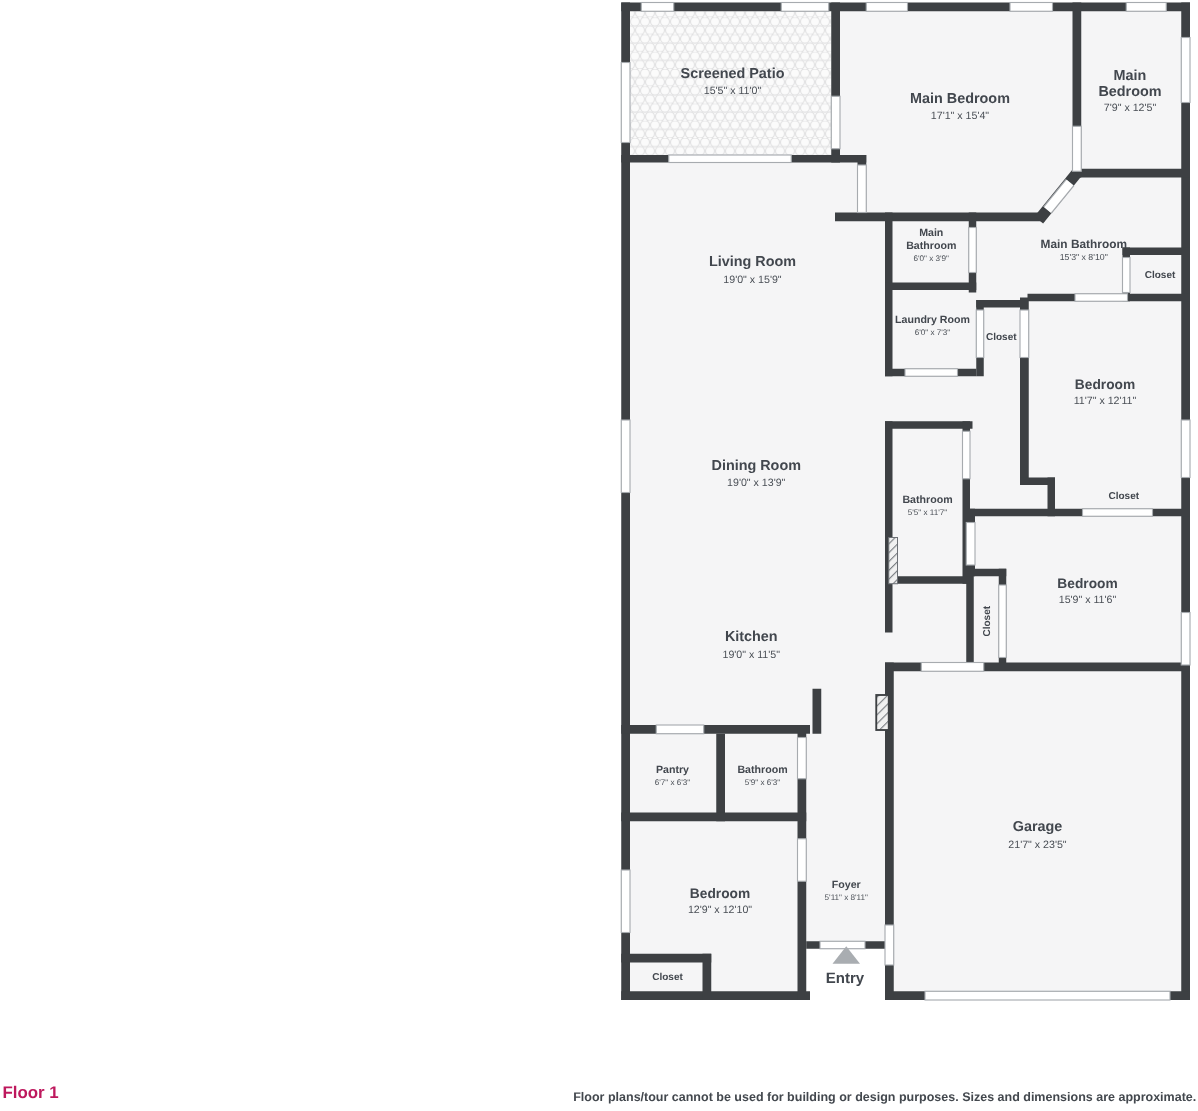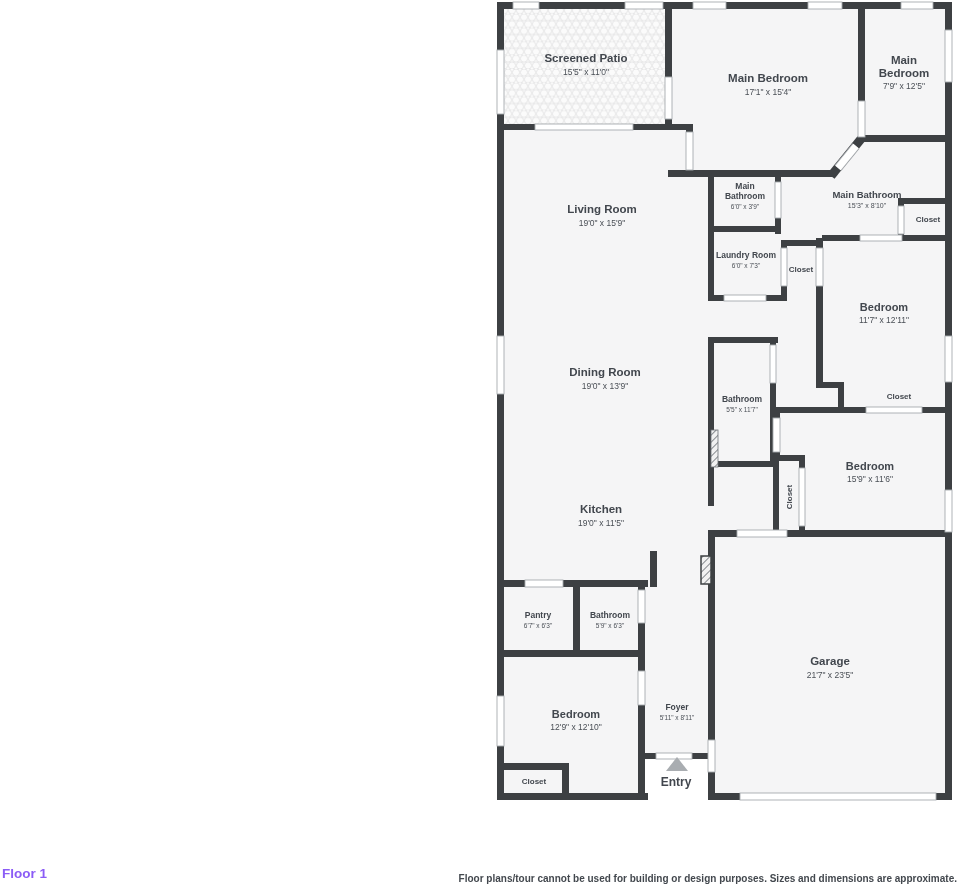--- a/index.html
+++ b/index.html
@@ -12,21 +12,21 @@
   text{fill:var(--ink,#42474e);text-anchor:middle;}
   .nm{font:700 11.5px "Liberation Sans",sans-serif;}
   .nm-md{font:700 11px "Liberation Sans",sans-serif;}
   .nm-sm{font:700 9.5px "Liberation Sans",sans-serif;}
   .nm-xs{font:700 8.5px "Liberation Sans",sans-serif;}
   .cl{font:700 8px "Liberation Sans",sans-serif;}
   .dm{font:400 8.5px "Liberation Sans",sans-serif;fill:#4a4f56;}
   .dm-sm{font:400 7px "Liberation Sans",sans-serif;fill:#4a4f56;}
   .dm-xs{font:400 6.5px "Liberation Sans",sans-serif;fill:#4a4f56;}
   .entry-lbl{font:700 12px "Liberation Sans",sans-serif;}
-  .floor-label{position:absolute;left:2px;top:866px;font:700 13.5px "Liberation Sans",sans-serif;color:#8b5cf6;}
+  .floor-label{position:absolute;left:2px;top:866px;font:700 13.5px "Liberation Sans",sans-serif;color:#be185d;}
   .disclaimer{position:absolute;right:1px;top:873px;font:700 10px "Liberation Sans",sans-serif;color:#43484e;}
 </style>
 </head>
 <body>
 
 <svg width="958" height="889" viewBox="0 0 958 889">
   <defs>
     <pattern id="patioPat" width="8" height="13.8" patternUnits="userSpaceOnUse">
       <rect width="8" height="13.8" fill="#fbfbfb"></rect>
       <circle cx="4" cy="3.45" r="3.6" fill="none" stroke="#e2e2e3" stroke-width="0.9"></circle>

